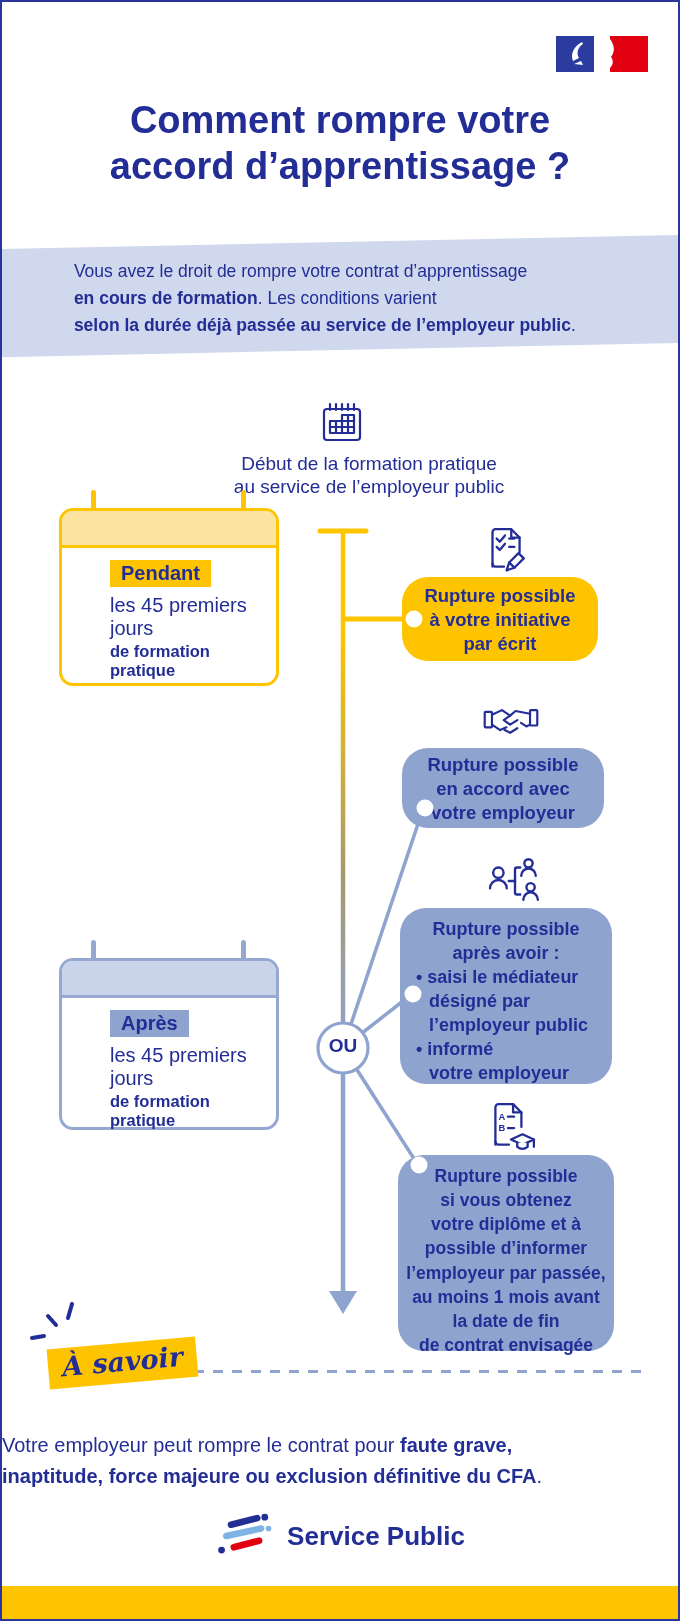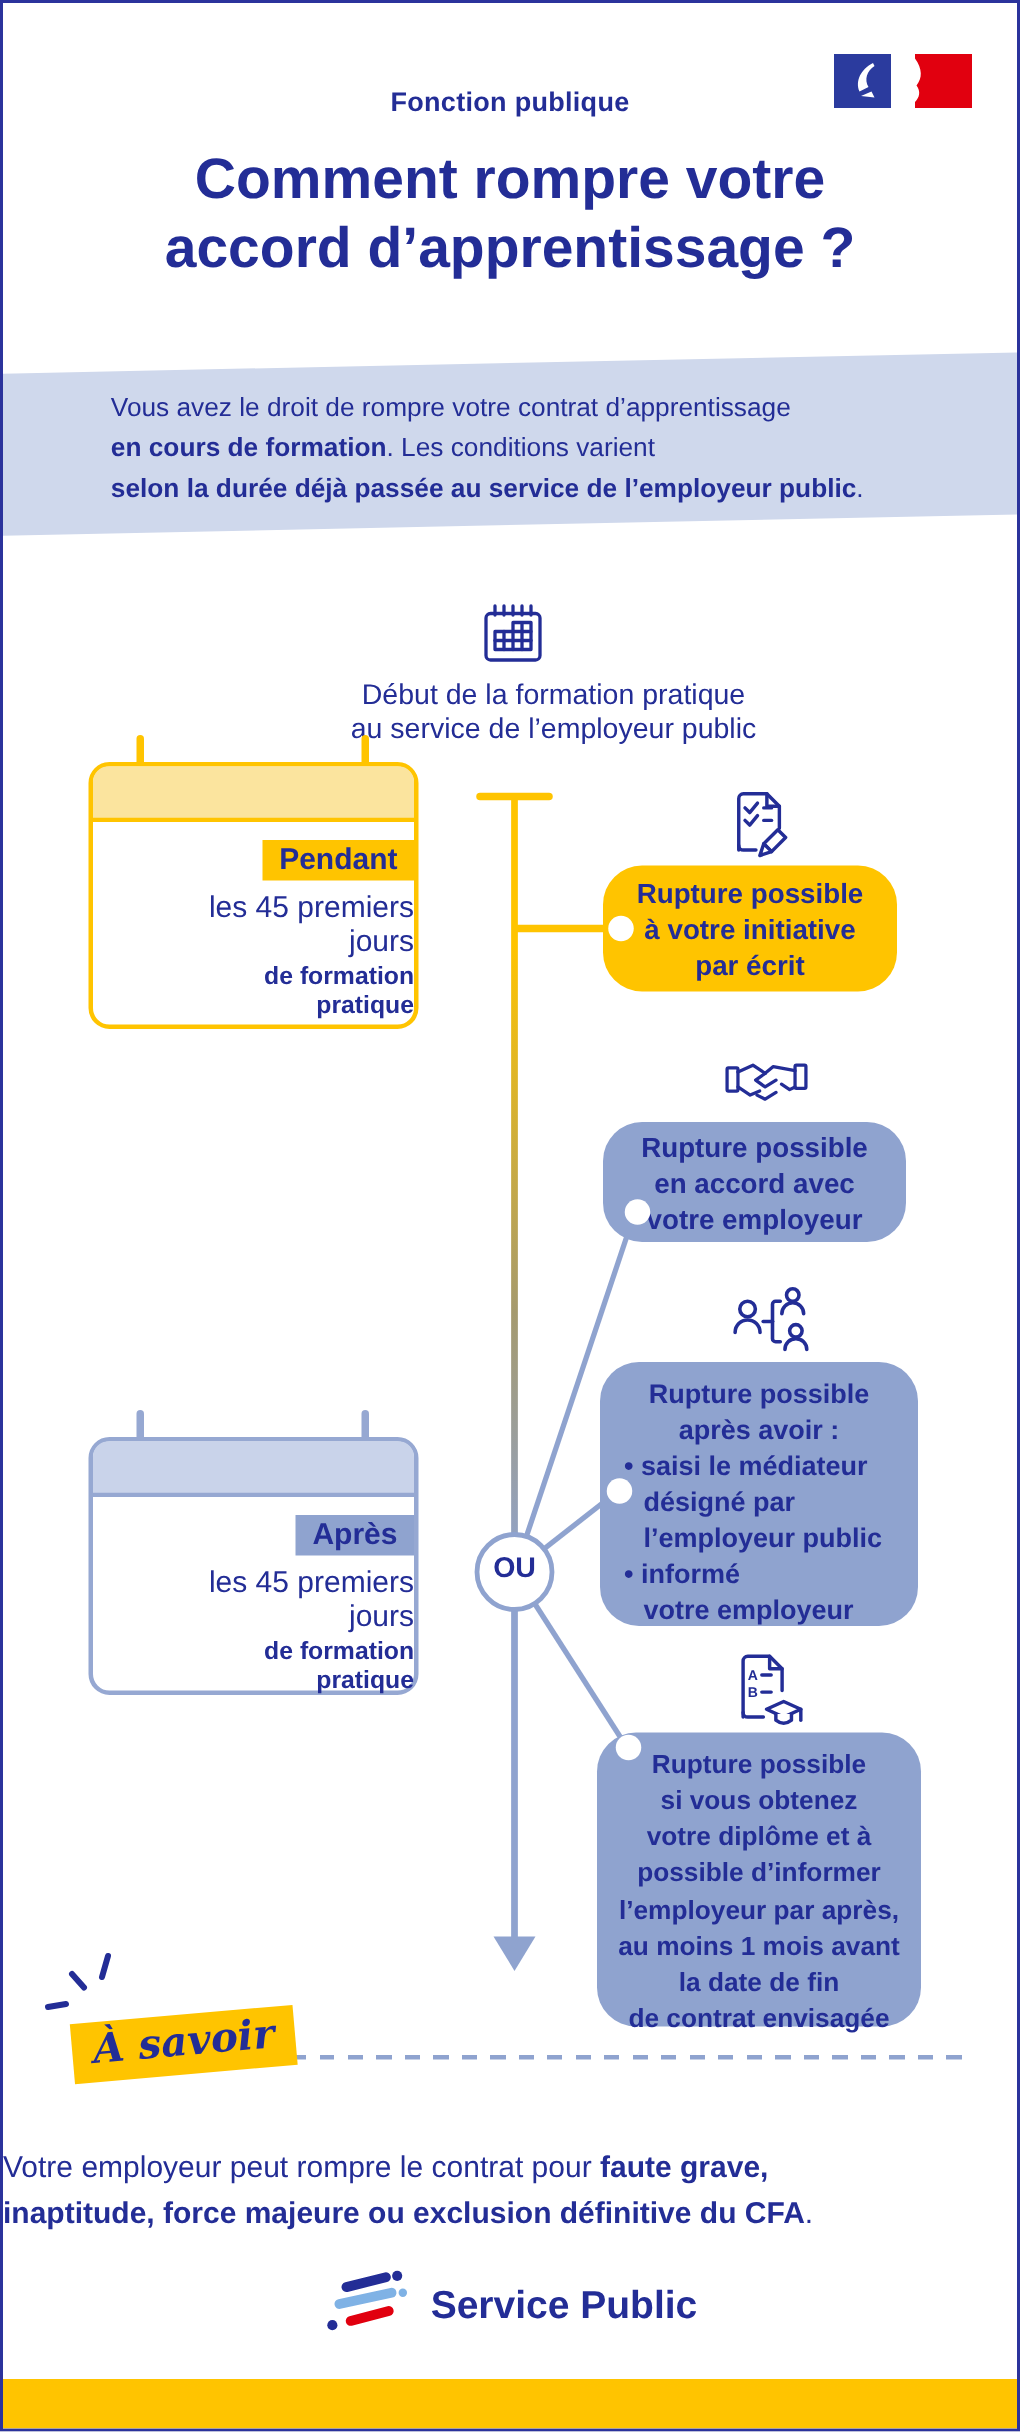--- a/index.html
+++ b/index.html
@@ -24,21 +24,21 @@
   
   .start-label{top:450px;left:12px;width:100%;text-align:center;font-size:19px;font-weight:400;line-height:1.22;padding-left:17px;}
 
   
   .cal{width:220px;background:#fff;border-radius:14px;box-sizing:border-box;z-index:2;}
   .cal-yellow{left:57px;top:506px;height:178px;border:3px solid #ffc400;}
   .cal-yellow .cal-head{background:#fbe49e;border-bottom:3px solid #ffc400;}
   .cal-blue{left:57px;top:956px;height:172px;border:3px solid #96a8d2;}
   .cal-blue .cal-head{background:#c9d3ea;border-bottom:3px solid #96a8d2;}
   .cal-head{height:34px;border-radius:10px 10px 0 0;}
-  .cal-body{padding-top:12px;text-align:right;padding-left:48px;}
+  .cal-body{padding-top:12px;text-align:left;padding-left:48px;}
   .cal-tag{display:inline-block;font-size:20px;font-weight:700;padding:2px 11px;}
   .cal-yellow .cal-tag{background:#ffc400;}
   .cal-blue .cal-tag{background:#8fa3cf;}
   .cal-l1{display:block;font-size:20px;font-weight:400;margin-top:7px;}
   .cal-l2{display:block;font-size:16.5px;font-weight:700;margin-top:2px;}
   .tick{width:5px;height:42px;border-radius:3px;z-index:1;}
   .tick-y{background:#ffc400;}
   .tick-b{background:#96a8d2;}
 
   
@@ -77,21 +77,20 @@
 <div class="page">
 
   <svg class="abs flag icon" viewBox="0 0 96 40">
     <rect x="2" y="2" width="38" height="36" fill="#2b3b9e"></rect>
     <rect x="56" y="2" width="38" height="36" fill="#e1000f"></rect>
     <path d="M28 8 c-8 4 -12 12 -9 19 l6 -3 c-3 -5 -1 -11 4 -14 z" fill="#ffffff"></path>
     <path d="M20 30 l7 -3 l2 4 z" fill="#ffffff"></path>
     <path d="M56 5 c5 7 5 13 1 18 c3 4 2 8 -1 11 l0 -29 z" fill="#ffffff"></path>
   </svg>
 
-  <div class="abs kicker">Fonction publique</div>
 
   <h1 class="abs title" style="margin:0">
     <span class="block">Comment rompre votre</span>
     <span class="block">accord d’apprentissage ?</span>
   </h1>
 
   <div class="abs band">
     <p class="band-text" style="margin:0">
       <span class="block">Vous avez le droit de rompre votre contrat d’apprentissage</span>
       <span class="block"><b>en cours de formation</b><span>. Les conditions varient</span></span>
@@ -210,21 +209,21 @@
     <span class="block cont">l’employeur public</span>
     <span class="block">• informé</span>
     <span class="block cont">votre employeur</span>
   </div>
 
   <div class="abs bubble bub4">
     <span class="block">Rupture possible</span>
     <span class="block">si vous obtenez</span>
     <span class="block">votre diplôme et à</span>
     <span class="block">possible d’informer</span>
-    <span class="block">l’employeur par après,</span>
+    <span class="block">l’employeur par passée,</span>
     <span class="block">au moins 1 mois avant</span>
     <span class="block">la date de fin</span>
     <span class="block">de contrat envisagée</span>
   </div>
 
   <svg class="abs overlay" viewBox="0 0 680 1621">
     <defs>
       <linearGradient id="tl" x1="0" y1="528" x2="0" y2="1292" gradientUnits="userSpaceOnUse">
         <stop offset="0" stop-color="#ffc400"></stop>
         <stop offset="0.13" stop-color="#ffc400"></stop>

